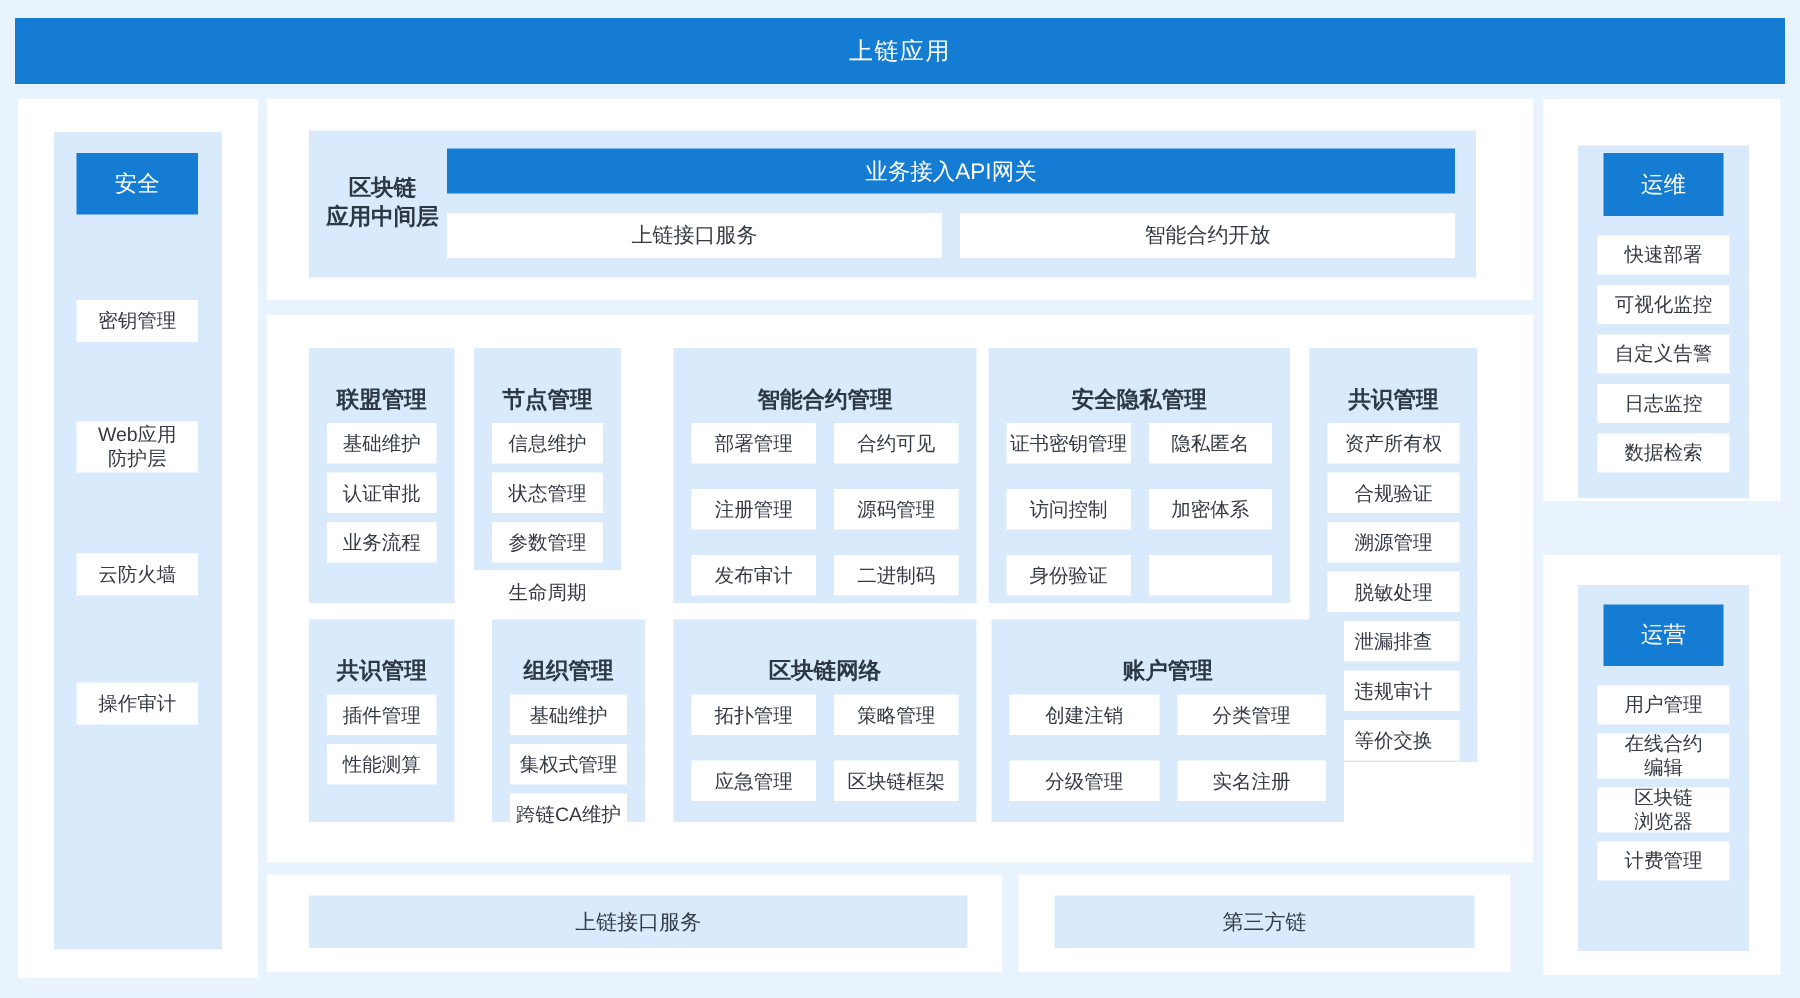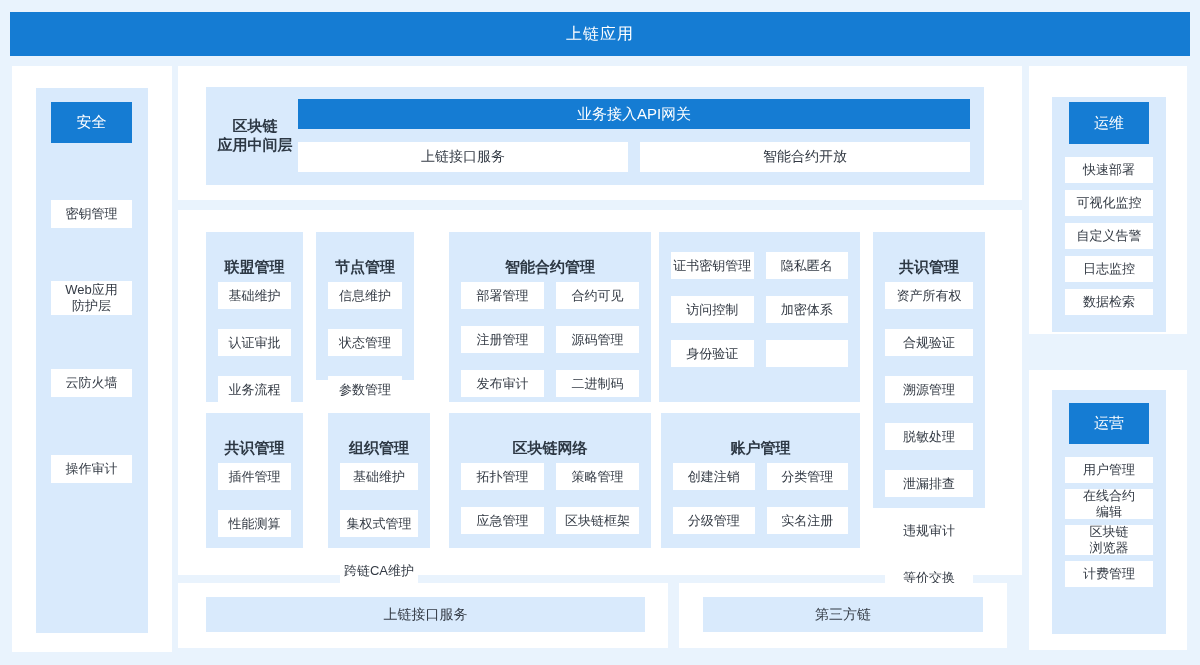--- a/index.html
+++ b/index.html
@@ -29,21 +29,21 @@
   .mw-panel{left:178px;top:66px;width:844px;height:134px;}
   .mw-box{left:28px;top:21px;width:778px;height:98px;}
   .mw-label{left:4px;top:0;width:90px;height:98px;font-size:15px;font-weight:600;color:#2d3844;}
   .gw-bar{left:92px;top:12px;width:672px;height:30px;font-size:15px;}
   .svc{top:55px;height:30px;background:#fff;font-size:14px;}
 
   
   .grid-panel{left:178px;top:210px;width:844px;height:365px;}
   .group{background:#d9eafc;padding:20px 12px 0;}
   .group-title{height:30px;line-height:30px;text-align:center;font-size:15px;font-weight:600;color:#2d3844;}
-  .g-items{display:grid;grid-template-columns:1fr;gap:20px;}
+  .g-items{display:grid;grid-template-columns:1fr;gap:6px;}
   .g-items.two{grid-template-columns:1fr 1fr;gap:17px 12px;}
   .g-item{background:#fff;height:27px;display:flex;align-items:center;justify-content:center;font-size:13px;text-align:center;}
 
   
   .ops-panel{left:1029px;top:66px;width:158px;height:268px;}
   .oper-panel{left:1029px;top:370px;width:158px;height:280px;}
   .side-col{display:flex;flex-direction:column;align-items:center;}
   .side-head{width:80px;height:42px;font-size:15px;flex:none;}
   .side-item{background:#fff;width:88px;flex:none;font-size:13px;}
 
@@ -109,20 +109,21 @@
       <div class="g-item">注册管理</div>
       <div class="g-item">源码管理</div>
       <div class="g-item">发布审计</div>
       <div class="g-item">二进制码</div>
       <div class="g-item">生命周期</div>
       <div class="g-item">版本管理</div>
     </div>
   </div>
 
   <div class="abs group" style="left:481px;top:22px;width:201px;height:170px;">
+    <div class="group-title">安全隐私管理</div>
     <div class="g-items two">
       <div class="g-item">证书密钥管理</div>
       <div class="g-item">隐私匿名</div>
       <div class="g-item">访问控制</div>
       <div class="g-item">加密体系</div>
       <div class="g-item">身份验证</div>
       <div class="g-item"></div>
     </div>
   </div>
 
@@ -159,21 +160,21 @@
   <div class="abs group" style="left:271px;top:203px;width:202px;height:135px;">
     <div class="group-title">区块链网络</div>
     <div class="g-items two">
       <div class="g-item">拓扑管理</div>
       <div class="g-item">策略管理</div>
       <div class="g-item">应急管理</div>
       <div class="g-item">区块链框架</div>
     </div>
   </div>
 
-  <div class="abs group" style="left:483px;top:203px;width:199px;height:135px;">
+  <div class="abs group" style="left:483px;top:203px;width:235px;height:135px;">
     <div class="group-title">账户管理</div>
     <div class="g-items two">
       <div class="g-item">创建注销</div>
       <div class="g-item">分类管理</div>
       <div class="g-item">分级管理</div>
       <div class="g-item">实名注册</div>
     </div>
   </div>
 
 </div>

